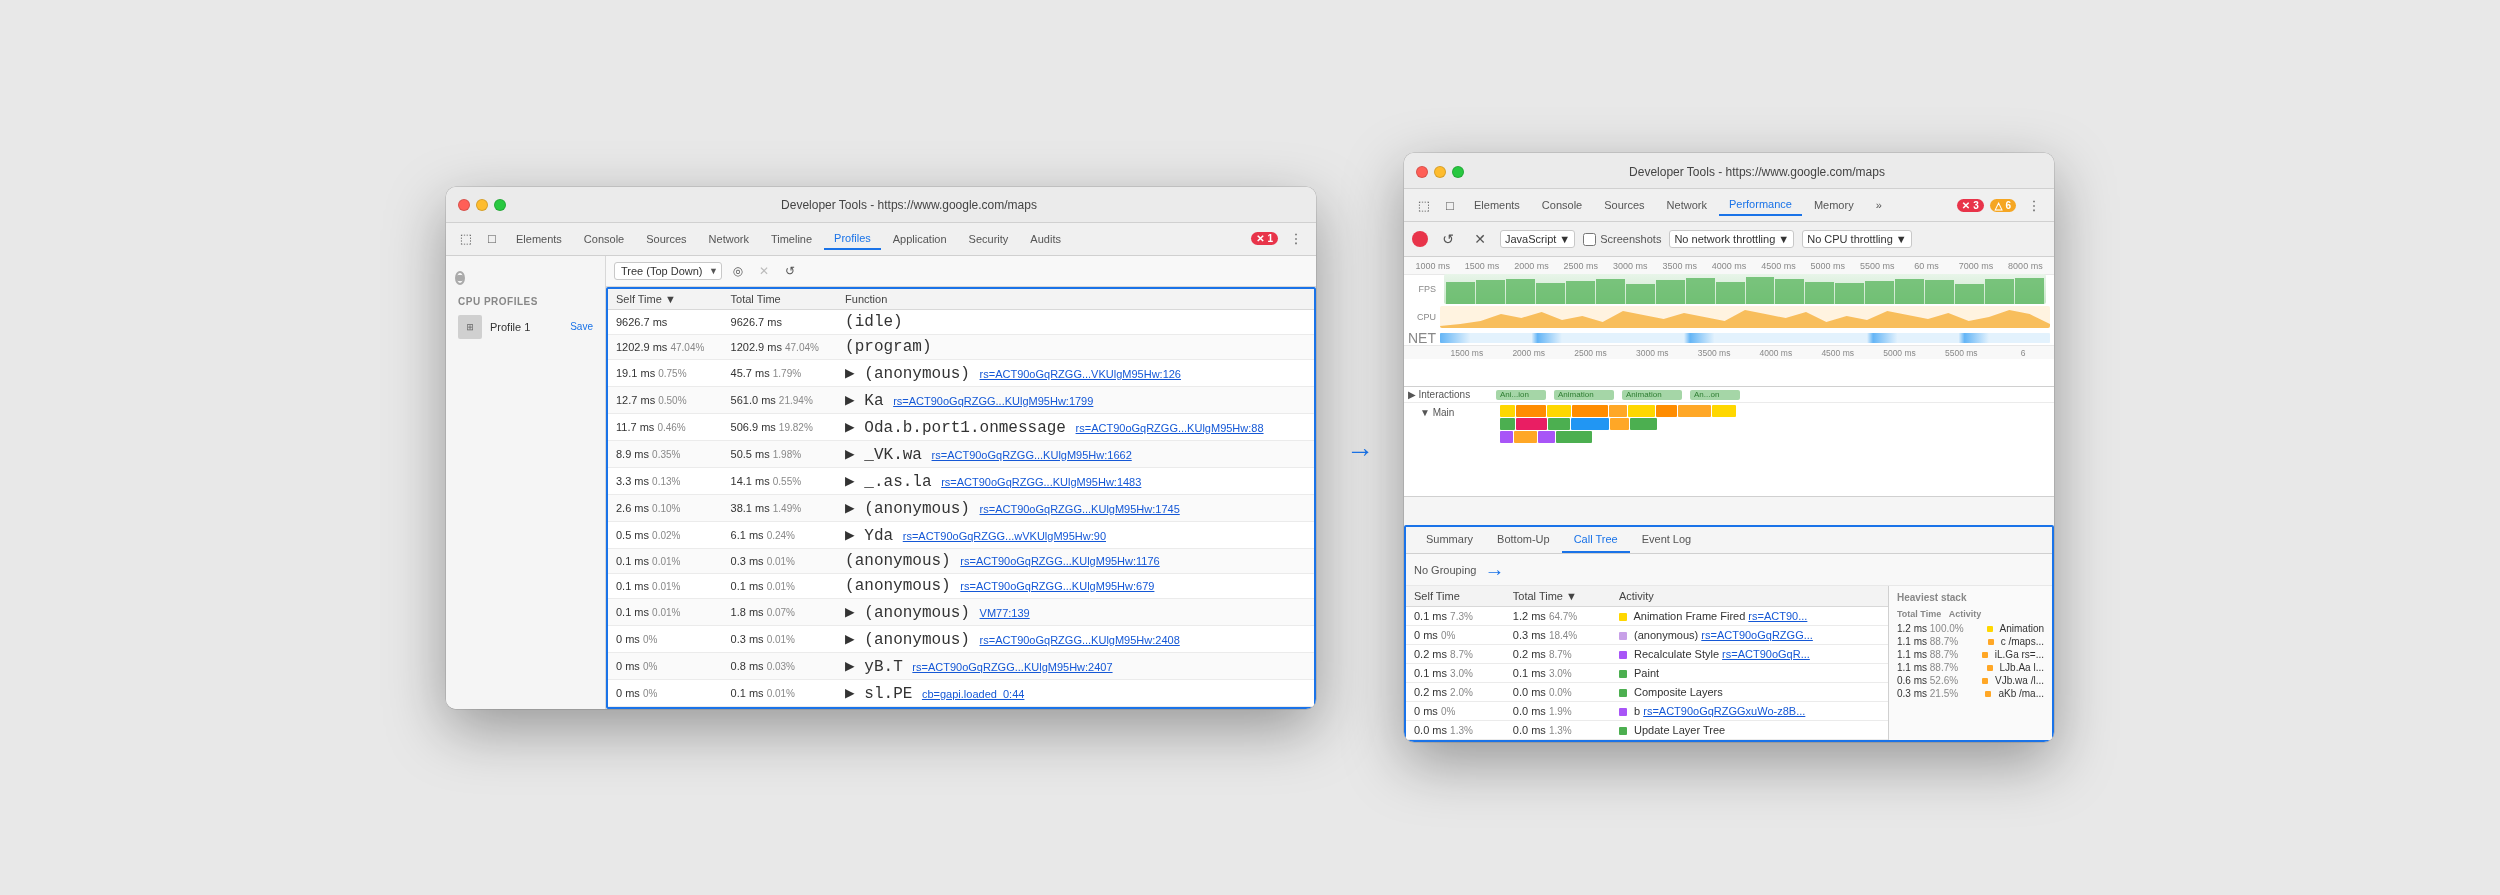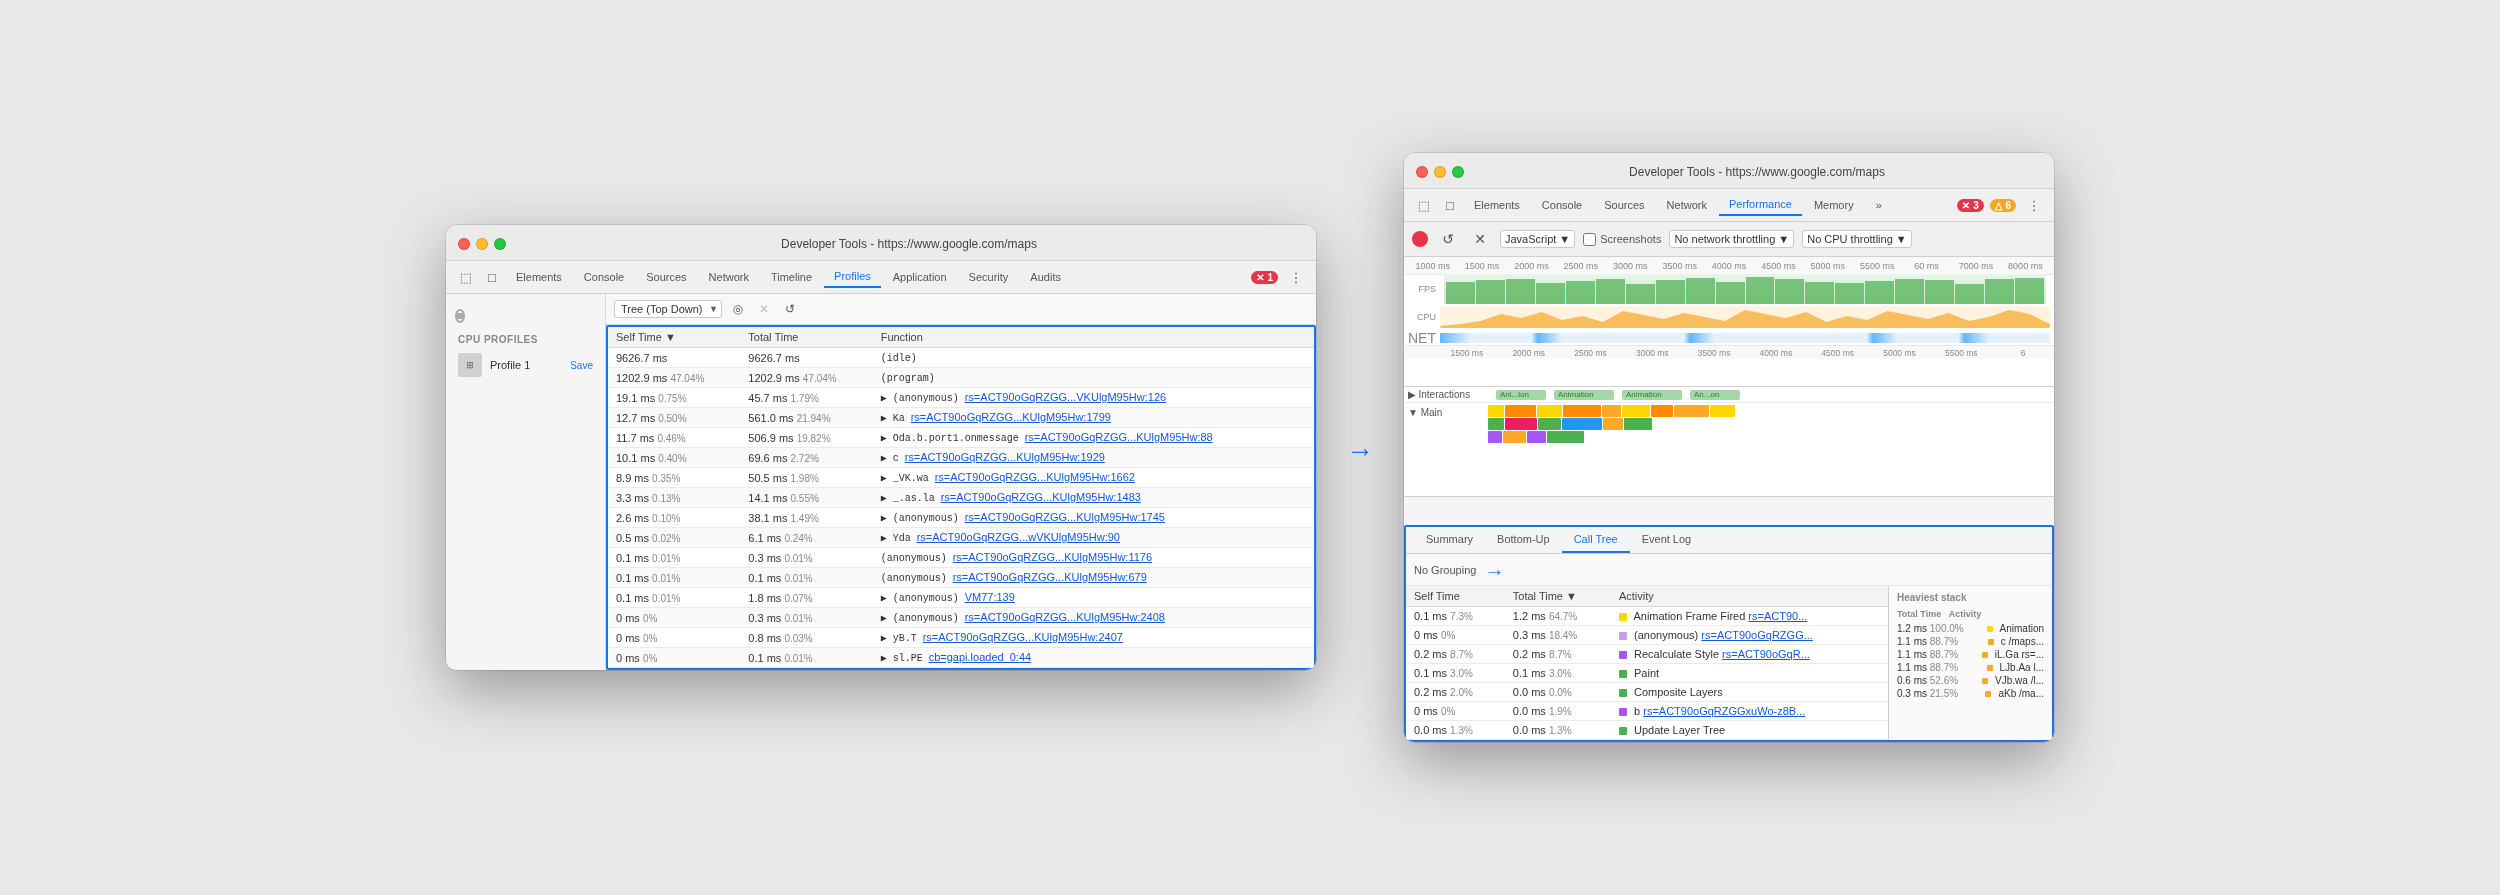--- a/index.html
+++ b/index.html
@@ -236,21 +236,21 @@
       padding: 3px 8px;
       border-bottom: 1px solid #ebebeb;
       color: #333;
       white-space: nowrap;
     }
 
     .td-self { color: #333; }
     .td-pct { color: #888; font-size: 10px; }
     .td-total { color: #333; }
     .td-link { color: #1558d6; text-decoration: underline; cursor: pointer; }
-    .td-func { font-family: 'Courier New', monospace; font-size: 10px; }
+    .td-func { font-family: 'Courier New', monospace; font-size: 16px; }
 
     
     .devtools-right {
       width: 650px;
     }
 
     
     .perf-toolbar {
       background: #f0f0f0;
       border-bottom: 1px solid #d0d0d0;
@@ -589,25 +589,20 @@
             </tr>
             <tr>
               <td><span class="td-self">12.7 ms</span> <span class="td-pct">0.50%</span></td>
               <td><span class="td-total">561.0 ms</span> <span class="td-pct">21.94%</span></td>
               <td><span class="td-func">▶ Ka </span><span class="td-link">rs=ACT90oGqRZGG...KUlgM95Hw:1799</span></td>
             </tr>
             <tr>
               <td><span class="td-self">11.7 ms</span> <span class="td-pct">0.46%</span></td>
               <td><span class="td-total">506.9 ms</span> <span class="td-pct">19.82%</span></td>
               <td><span class="td-func">▶ Oda.b.port1.onmessage </span><span class="td-link">rs=ACT90oGqRZGG...KUlgM95Hw:88</span></td>
-            </tr>
-            <tr>
-              <td><span class="td-self">10.1 ms</span> <span class="td-pct">0.40%</span></td>
-              <td><span class="td-total">69.6 ms</span> <span class="td-pct">2.72%</span></td>
-              <td><span class="td-func">▶ c </span><span class="td-link">rs=ACT90oGqRZGG...KUlgM95Hw:1929</span></td>
             </tr>
             <tr>
               <td><span class="td-self">8.9 ms</span> <span class="td-pct">0.35%</span></td>
               <td><span class="td-total">50.5 ms</span> <span class="td-pct">1.98%</span></td>
               <td><span class="td-func">▶ _VK.wa </span><span class="td-link">rs=ACT90oGqRZGG...KUlgM95Hw:1662</span></td>
             </tr>
             <tr>
               <td><span class="td-self">3.3 ms</span> <span class="td-pct">0.13%</span></td>
               <td><span class="td-total">14.1 ms</span> <span class="td-pct">0.55%</span></td>
               <td><span class="td-func">▶ _.as.la </span><span class="td-link">rs=ACT90oGqRZGG...KUlgM95Hw:1483</span></td>
@@ -798,21 +793,21 @@
     <div style="display:flex;align-items:center;padding:2px 4px;border-bottom:1px solid #ebebeb;">
       <div style="font-size:10px;color:#555;width:80px;cursor:pointer;">▶ <span>Interactions</span></div>
       <div style="flex:1;display:flex;gap:8px;align-items:center;padding-left:8px;">
         <div style="height:10px;background:#a5d6a7;border-radius:2px;padding:0 4px;font-size:8px;color:#2e7d32;display:flex;align-items:center;min-width:50px;">Ani...ion</div>
         <div style="height:10px;background:#a5d6a7;border-radius:2px;padding:0 4px;font-size:8px;color:#2e7d32;display:flex;align-items:center;min-width:60px;">Animation</div>
         <div style="height:10px;background:#a5d6a7;border-radius:2px;padding:0 4px;font-size:8px;color:#2e7d32;display:flex;align-items:center;min-width:60px;">Animation</div>
         <div style="height:10px;background:#a5d6a7;border-radius:2px;padding:0 4px;font-size:8px;color:#2e7d32;display:flex;align-items:center;min-width:50px;">An...on</div>
       </div>
     </div>
 
-    <div style="display:flex;align-items:flex-start;padding:2px 4px;">
+    <div style="display:flex;align-items:flex-start;padding:2px 16px;">
       <div style="font-size:10px;color:#555;width:80px;cursor:pointer;padding-top:2px;">▼ Main</div>
       <div style="flex:1;">
 
         <div style="display:flex;gap:1px;height:12px;margin-bottom:1px;">
           <div style="flex:0.05;height:100%;background:#ffd700;border-radius:1px;"></div>
           <div style="flex:0.1;height:100%;background:#ff8c00;border-radius:1px;"></div>
           <div style="flex:0.08;height:100%;background:#ffd700;border-radius:1px;"></div>
           <div style="flex:0.12;height:100%;background:#ff8c00;border-radius:1px;"></div>
           <div style="flex:0.06;height:100%;background:#ffa726;border-radius:1px;"></div>
           <div style="flex:0.09;height:100%;background:#ffd700;border-radius:1px;"></div>

